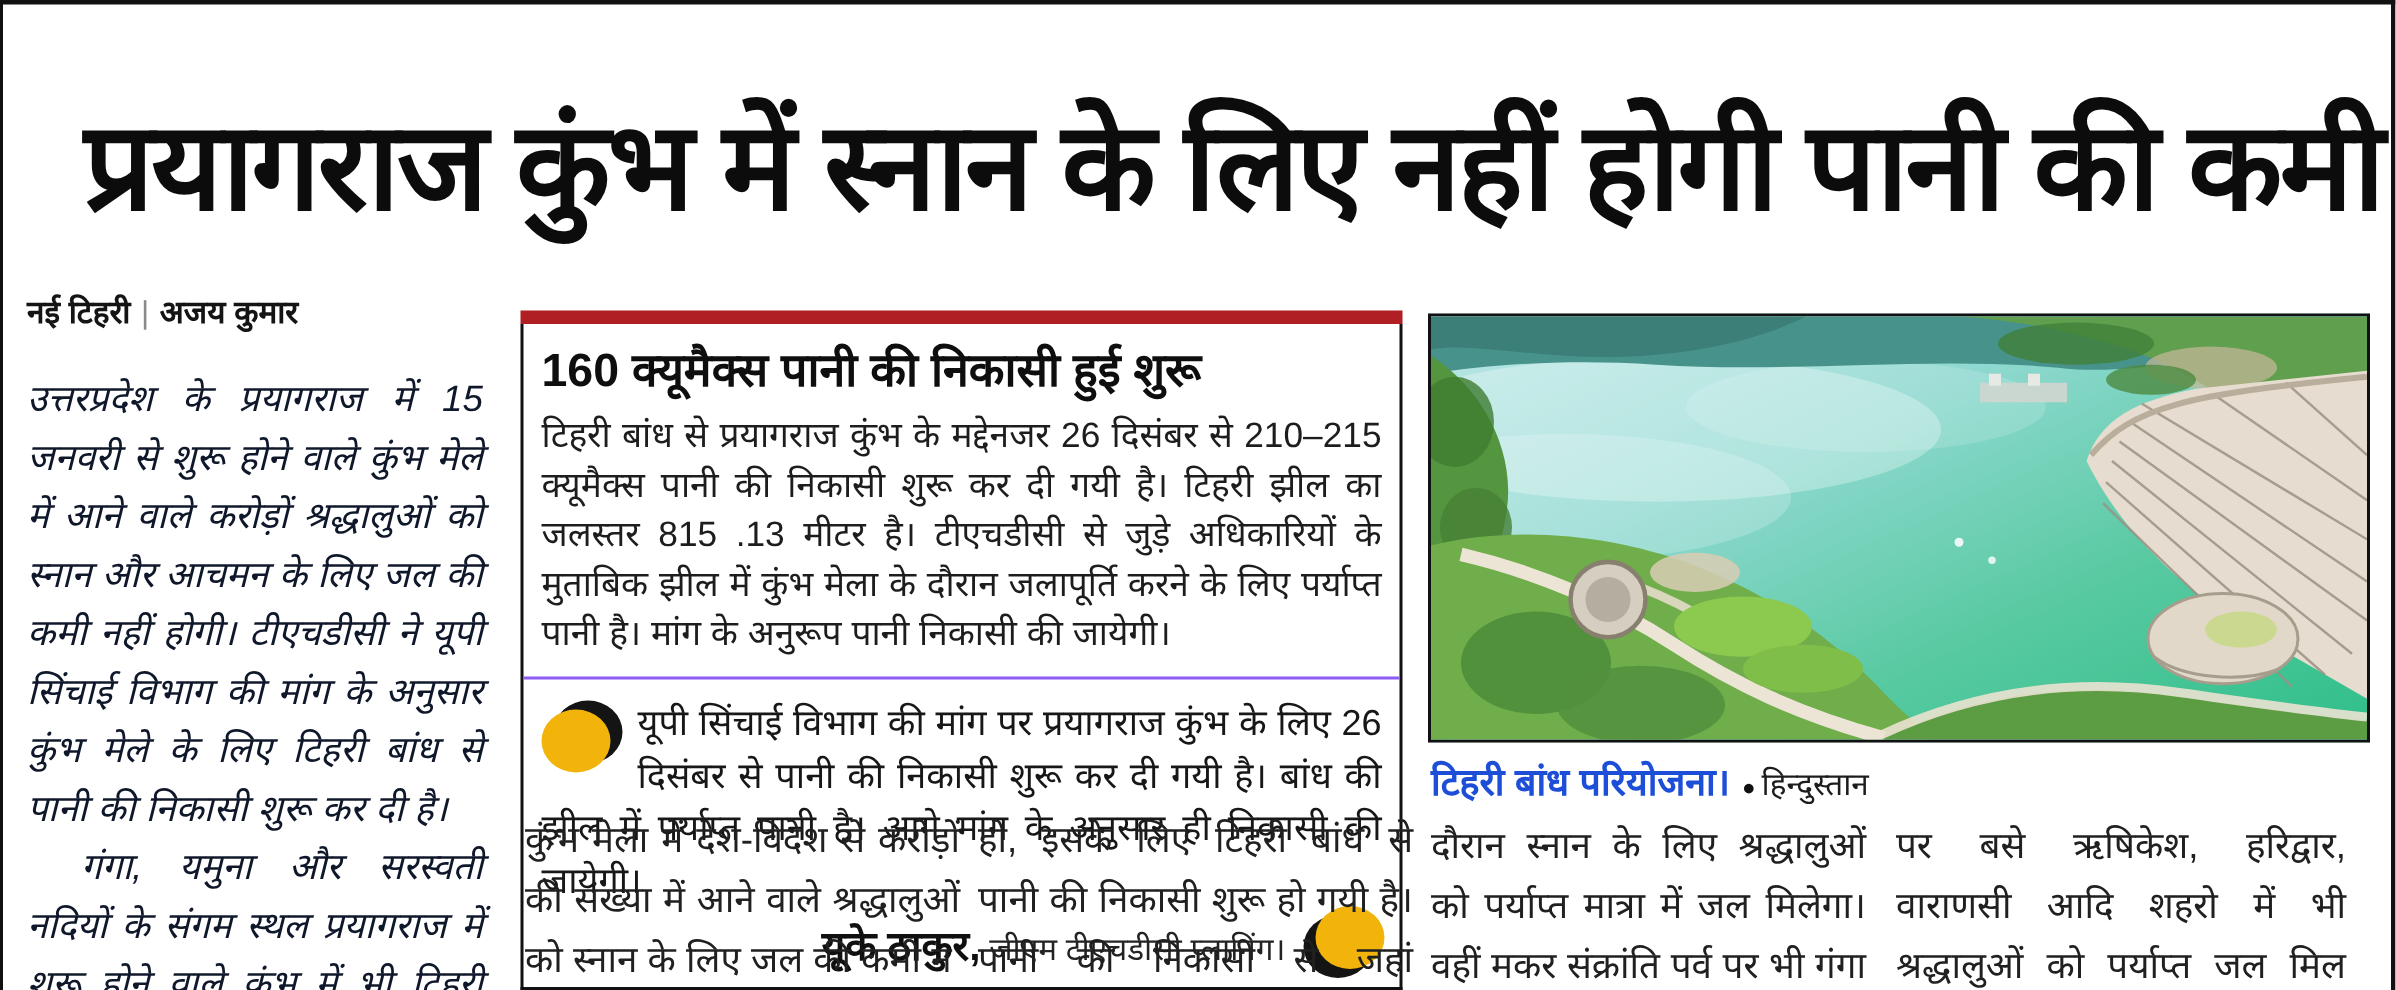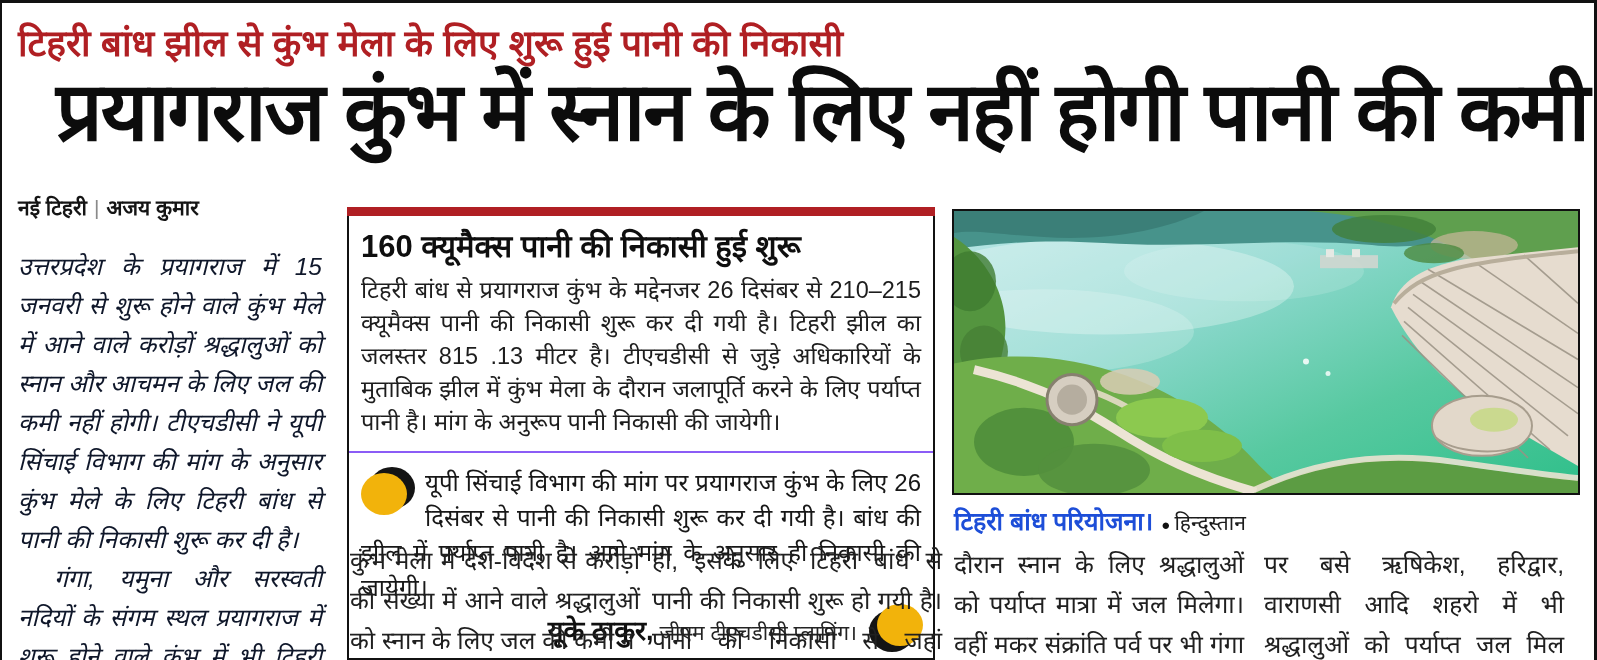--- a/index.html
+++ b/index.html
@@ -54,21 +54,20 @@
   .bc1 { left:348px; }
   .bc2 { left:650px; }
   .bc3 { left:952px; top:542px; }
   .bc4 { left:1262px; top:542px; width:300px; }
 </style>
 </head>
 <body>
 
 <div class="page">
 
-  <div class="kicker">टिहरी बांध झील से कुंभ मेला के लिए शुरू हुई पानी की निकासी</div>
 
   <h1 class="headline">प्रयागराज कुंभ में स्नान के लिए नहीं होगी पानी की कमी</h1>
 
   <div class="left-col">
     <div class="byline">
       <span>नई टिहरी</span><span class="divider">|</span><span>अजय कुमार</span>
     </div>
     <p>उत्तरप्रदेश के प्रयागराज में 15 जनवरी से शुरू होने वाले कुंभ मेले में आने वाले करोड़ों श्रद्धालुओं को स्नान और आचमन के लिए जल की कमी नहीं होगी। टीएचडीसी ने यूपी सिंचाई विभाग की मांग के अनुसार कुंभ मेले के लिए टिहरी बांध से पानी की निकासी शुरू कर दी है।</p>
     <p class="indent">गंगा, यमुना और सरस्वती नदियों के संगम स्थल प्रयागराज में शुरू होने वाले कुंभ में भी टिहरी बांध बड़ी भूमिका निभाने जा रहा है।</p>
   </div>

